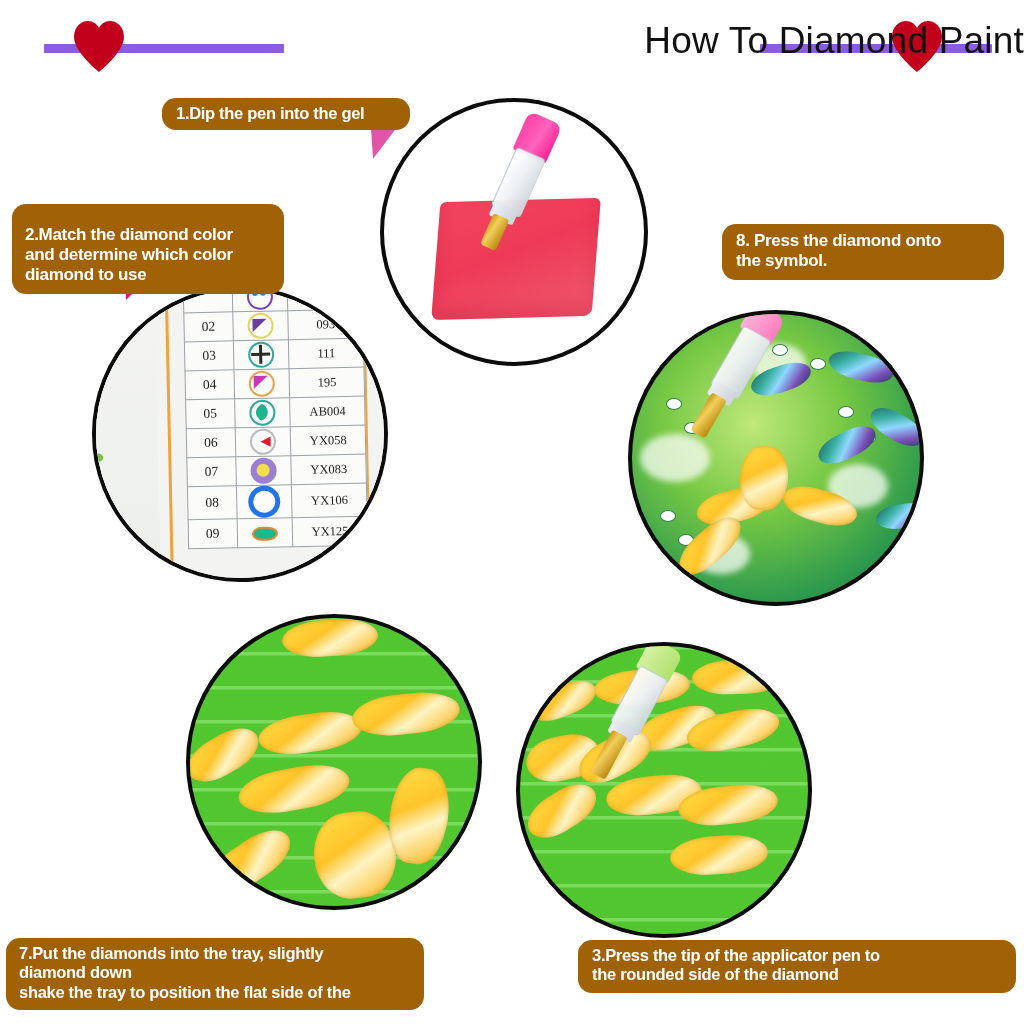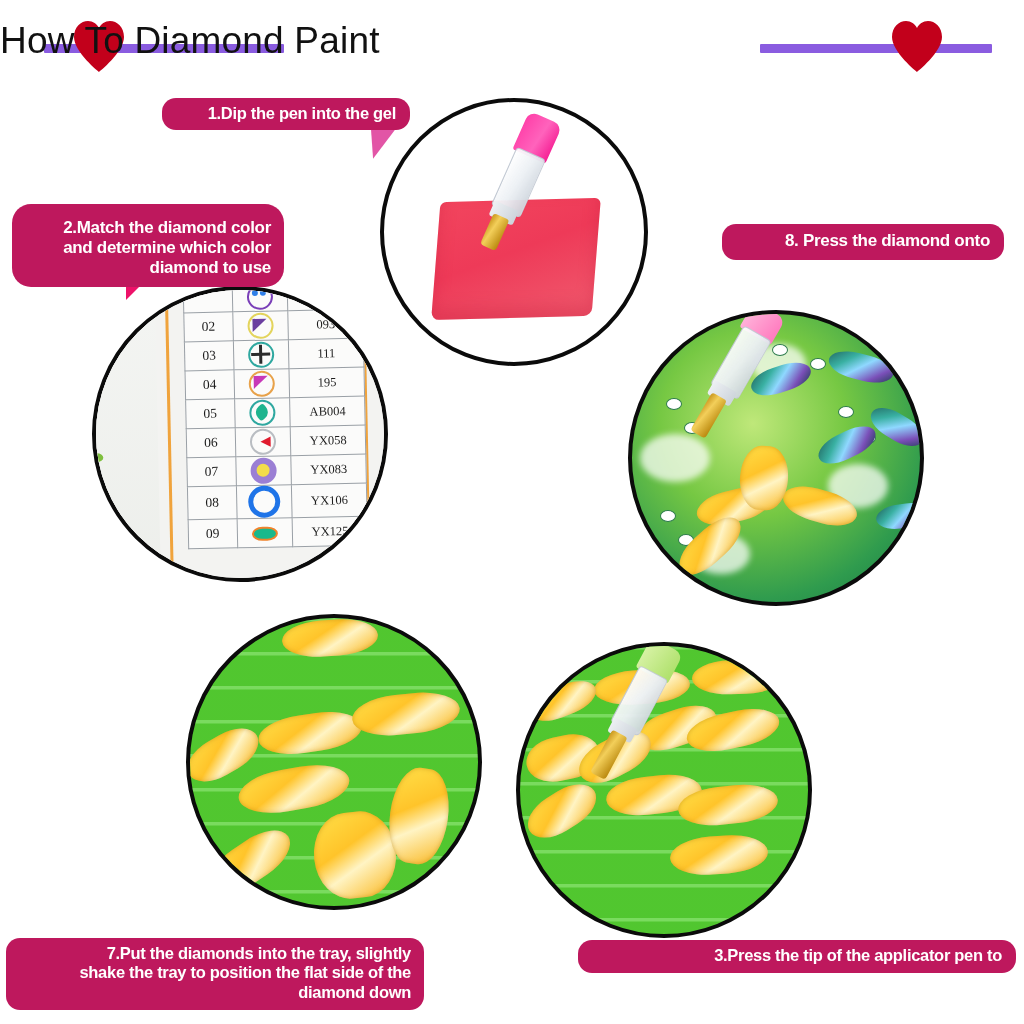--- a/index.html
+++ b/index.html
@@ -37,40 +37,39 @@
     width: 58px; height: 58px;
   }
   .heart svg { display: block; width: 58px; height: 58px; }
   #heart-left  { left: 70px; }
   #heart-right { left: 888px; }
 
   #page-title {
     position: absolute;
     left: 0; top: 20px;
     width: 1024px;
-    text-align: left;
+    text-align: right;
     font-size: 37px;
     font-weight: 400;
     color: #111111;
     letter-spacing: .2px;
     white-space: nowrap;
   }
 
   
   .badge {
     position: absolute;
-    background: #be185d;
+    background: #a16207;
     color: #ffffff;
     border-radius: 14px;
     font-weight: bold;
     line-height: 1.18;
     letter-spacing: -0.3px;
     box-sizing: border-box;
     z-index: 6;
-    text-align: right;
   }
   .badge-tail {
     position: absolute;
     width: 0; height: 0;
     z-index: 5;
   }
 
   #badge-step1 {
     left: 162px; top: 98px;
     width: 248px; padding: 6px 14px 7px;
@@ -78,23 +77,22 @@
   }
   #tail-step1 {
     left: 372px; top: 128px;
     border-left: 26px solid #E255A6;
     border-bottom: 30px solid transparent;
     transform: rotate(-4deg);
   }
 
   #badge-step2 {
     left: 12px; top: 204px;
-    width: 272px; padding: 14px 13px 9px;
+    width: 272px; padding: 21px 13px 9px;
     font-size: 17px;
-    border-radius: 19px;
   }
   #tail-step2 {
     left: 126px; top: 278px;
     border-top: 22px solid #ED1269;
     border-right: 22px solid transparent;
   }
 
   #badge-step5 {
     left: 722px; top: 224px;
     width: 282px; padding: 7px 14px 9px;
@@ -427,20 +425,21 @@
             <td class="col-code">YX125</td>
           </tr>
         </tbody>
       </table>
     </div>
   </div>
 </div>
 
 <div class="badge" id="badge-step5">
   <div>8. Press the diamond onto</div>
+  <div>the symbol.</div>
 </div>
 
 <div class="photo-circle" id="circle-step5">
   <div class="photo-inner">
     <div class="blob" style="left:8px;  top:120px; width:70px; height:48px;"></div>
     <div class="blob" style="left:120px; top:30px; width:54px; height:40px;"></div>
     <div class="blob" style="left:196px; top:150px; width:60px; height:44px;"></div>
     <div class="blob" style="left:60px;  top:220px; width:58px; height:40px;"></div>
 
     <span class="sym-dot" style="left:34px; top:84px;  width:14px; height:10px;"></span>
@@ -481,22 +480,22 @@
     <span class="gem-marq gem-yellow" style="left:-6px;  top:118px; width:78px; height:38px; transform:rotate(-30deg);"></span>
     <span class="gem-marq gem-yellow" style="left:48px;  top:150px; width:112px;height:42px; transform:rotate(-10deg);"></span>
     <span class="gem-marq gem-yellow" style="left:124px; top:194px; width:82px; height:86px; transform:rotate(-6deg);"></span>
     <span class="gem-marq gem-yellow" style="left:200px; top:150px; width:58px; height:96px; transform:rotate(8deg);"></span>
     <span class="gem-marq gem-yellow" style="left:14px;  top:224px; width:92px; height:40px; transform:rotate(-34deg);"></span>
   </div>
 </div>
 
 <div class="badge" id="badge-step3">
   <div>7.Put the diamonds into the tray, slightly</div>
+  <div>diamond down</div>
   <div>shake the tray to position the flat side of the</div>
-  <div>diamond down</div>
 </div>
 
 <div class="photo-circle" id="circle-step4">
   <div class="photo-inner">
     <div class="tray-ridges"></div>
     <span class="gem-marq gem-yellow" style="left:74px;  top:24px;  width:96px; height:34px; transform:rotate(-4deg);"></span>
     <span class="gem-marq gem-yellow" style="left:172px; top:14px;  width:92px; height:34px; transform:rotate(-2deg);"></span>
     <span class="gem-marq gem-yellow" style="left:8px;   top:40px;  width:70px; height:30px; transform:rotate(-22deg);"></span>
     <span class="gem-marq gem-yellow" style="left:116px; top:64px;  width:82px; height:36px; transform:rotate(-18deg);"></span>
     <span class="gem-marq gem-yellow" style="left:166px; top:66px;  width:94px; height:36px; transform:rotate(-12deg);"></span>
@@ -511,13 +510,14 @@
       <div class="pen-cap" style="height:34px;background:linear-gradient(100deg,#D9F3A8,#AEE06A);"></div>
       <div class="pen-body" style="top:30px;height:62px;"></div>
       <div class="pen-collar" style="top:88px;"></div>
       <div class="pen-tip" style="top:100px;height:48px;"></div>
     </div>
   </div>
 </div>
 
 <div class="badge" id="badge-step4">
   <div>3.Press the tip of the applicator pen to</div>
+  <div>the rounded side of the diamond</div>
 </div>
 
 </body></html>

